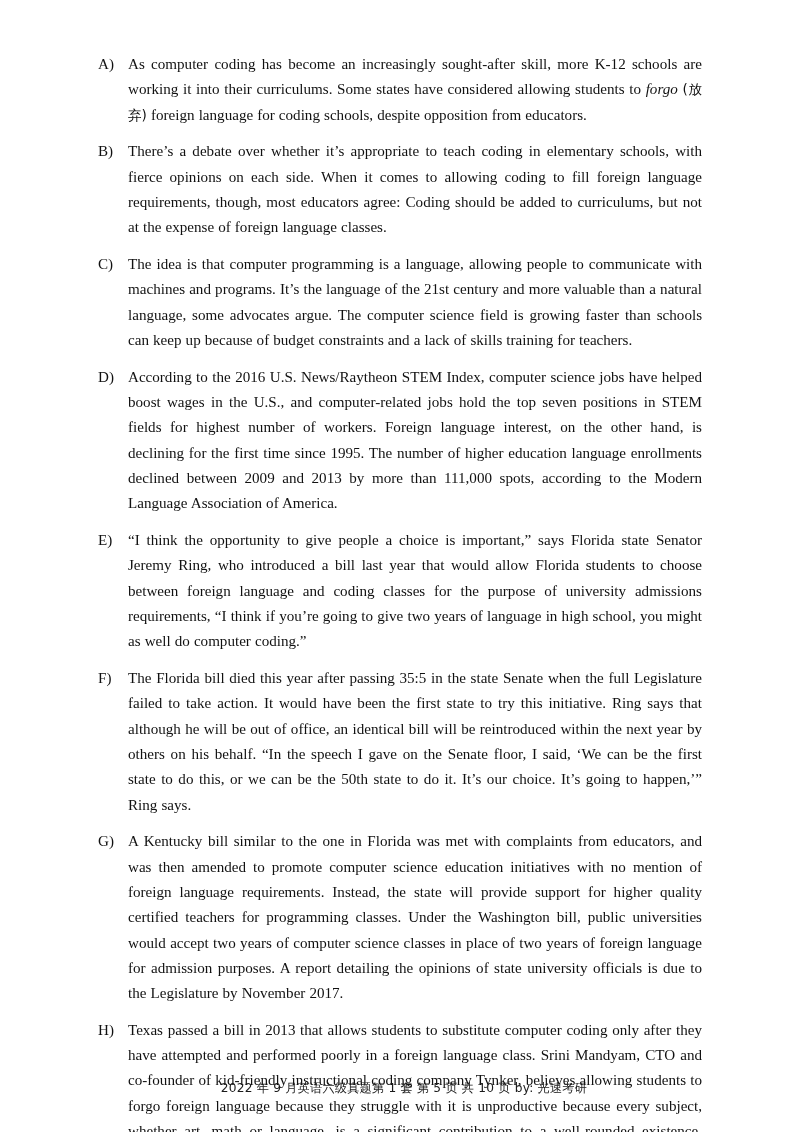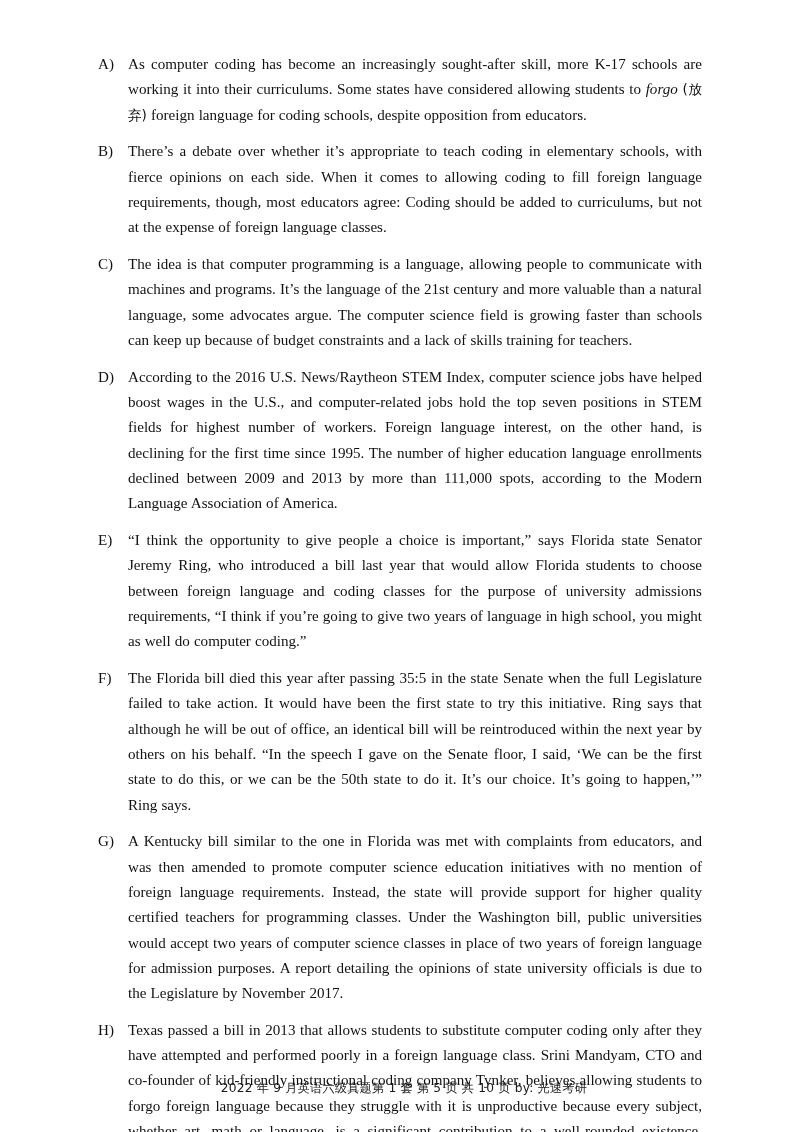--- a/index.html
+++ b/index.html
@@ -81,21 +81,21 @@
 </head>
 <body>
 
 <div class="page">
 
   <div class="content">
 
 
     <div class="para">
       <div class="para-label">A)</div>
-      <div class="para-body"><span>As computer coding has become an increasingly sought-after skill, more K-17 schools are working it into their curriculums. Some states have considered allowing students to </span><i>forgo</i> <span class="cjk">(放弃)</span><span> foreign language for coding schools, despite opposition from educators.</span></div>
+      <div class="para-body"><span>As computer coding has become an increasingly sought-after skill, more K-12 schools are working it into their curriculums. Some states have considered allowing students to </span><i>forgo</i> <span class="cjk">(放弃)</span><span> foreign language for coding schools, despite opposition from educators.</span></div>
     </div>
 
     <div class="para">
       <div class="para-label">B)</div>
       <div class="para-body">There’s a debate over whether it’s appropriate to teach coding in elementary schools, with fierce opinions on each side. When it comes to allowing coding to fill foreign language requirements, though, most educators agree: Coding should be added to curriculums, but not at the expense of foreign language classes.</div>
     </div>
 
     <div class="para">
       <div class="para-label">C)</div>
       <div class="para-body">The idea is that computer programming is a language, allowing people to communicate with machines and programs. It’s the language of the 21st century and more valuable than a natural language, some advocates argue. The computer science field is growing faster than schools can keep up because of budget constraints and a lack of skills training for teachers.</div>

